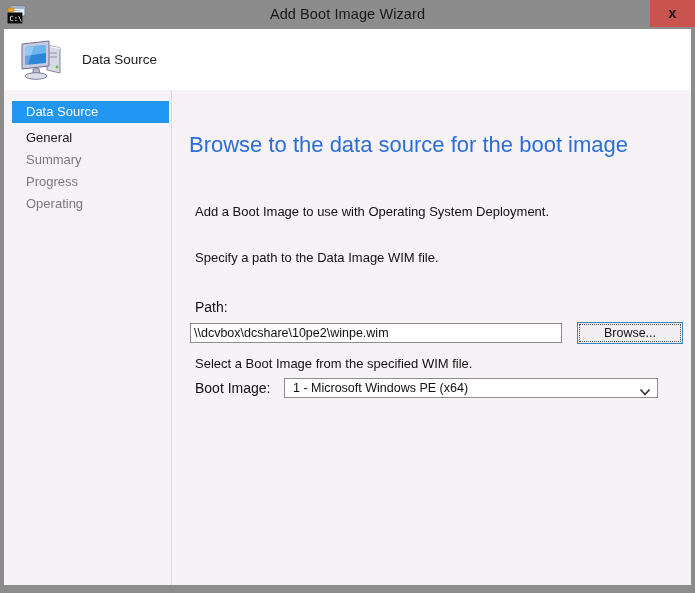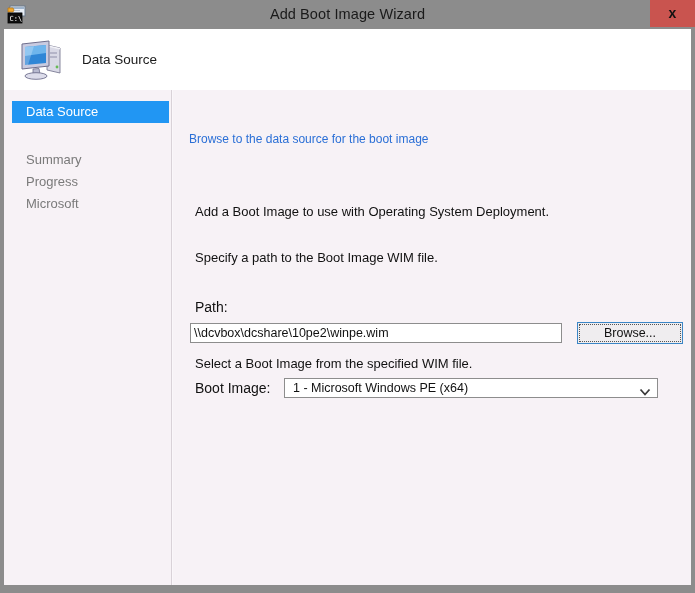--- a/index.html
+++ b/index.html
@@ -137,21 +137,21 @@
   #content {
     position: absolute;
     left: 169px; top: 61px;
     width: 518px;
     height: 495px;
     background: #f7f2f6;
   }
   #page-heading {
     position: absolute;
     left: 16px; top: 42px;
-    font-size: 12px;
+    font-size: 22px;
     color: #2a6fd6;
     white-space: nowrap;
   }
   .body-text {
     position: absolute;
     font-size: 13px;
     color: #111111;
     white-space: nowrap;
   }
   #intro-line   { left: 22px; top: 114px; }
@@ -300,31 +300,32 @@
 
           <path d="M15 34 L21 33.5 L22 39 L15 39.5 Z" fill="#b8bad0" stroke="#6e6e8c" stroke-width="0.8"></path>
           <ellipse cx="18" cy="41" rx="11" ry="3.3" fill="#dcdcea" stroke="#6e6e8c" stroke-width="0.9"></ellipse>
         </svg>
       </span>
       <div id="banner-title">Data Source</div>
     </div>
 
     <div id="sidebar">
       <div class="nav-item selected" style="top:11px">Data Source</div>
+      <div class="nav-item visited" style="top:37px">General</div>
       <div class="nav-item pending" style="top:59px">Summary</div>
       <div class="nav-item pending" style="top:81px">Progress</div>
-      <div class="nav-item pending" style="top:103px">Microsoft</div>
+      <div class="nav-item pending" style="top:103px">Operating</div>
     </div>
 
     <div id="content">
 
       <div id="page-heading">Browse to the data source for the boot image</div>
 
       <div class="body-text" id="intro-line">Add a Boot Image to use with Operating System Deployment.</div>
-      <div class="body-text" id="specify-line">Specify a path to the Boot Image WIM file.</div>
+      <div class="body-text" id="specify-line">Specify a path to the Data Image WIM file.</div>
 
       <div class="field-label" id="path-label">Path:</div>
 
       <input id="path-input" type="text" value="\\dcvbox\dcshare\10pe2\winpe.wim" style="">
 
       <button id="browse-button">
         <span class="focus-ring">Browse...</span>
       </button>
 
       <div class="body-text" id="select-line">Select a Boot Image from the specified WIM file.</div>

